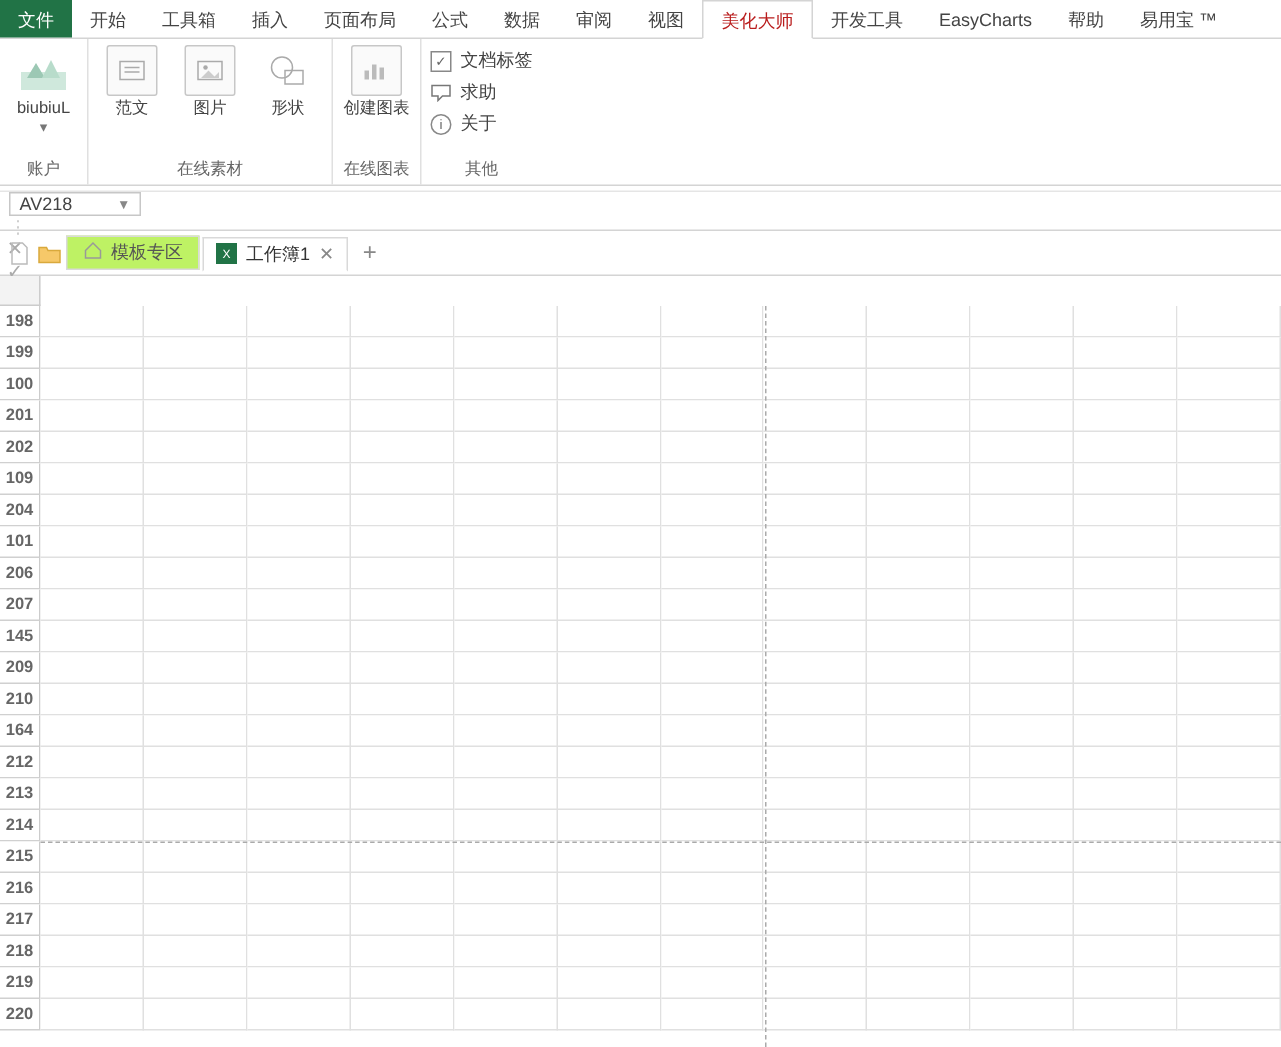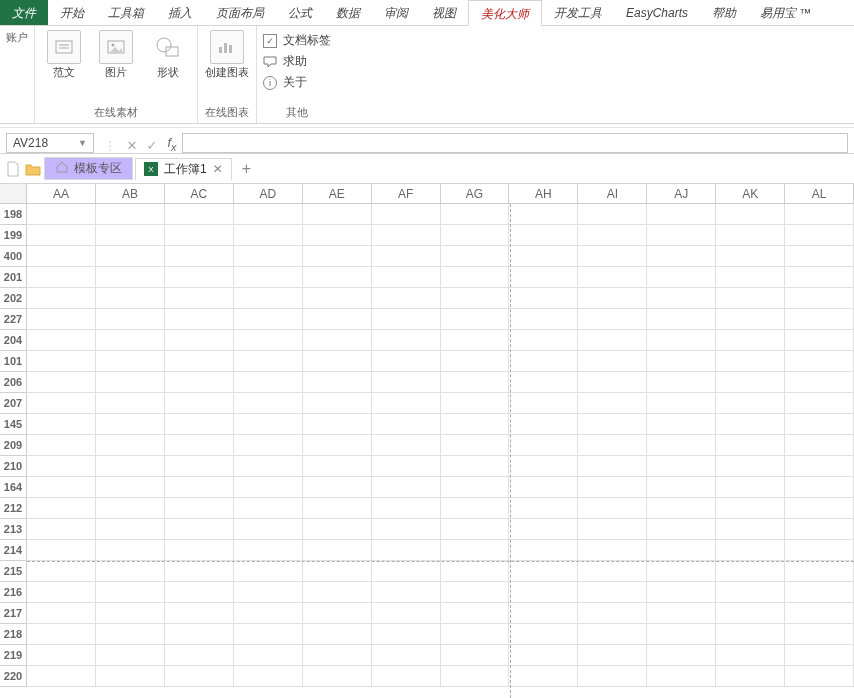--- a/index.html
+++ b/index.html
@@ -1,19 +1,19 @@
 <!DOCTYPE html>
 <html><head>
 <meta charset="utf-8">
 <style>
   * { box-sizing: border-box; margin: 0; padding: 0; }
   body { font-family: "Microsoft YaHei", Arial, sans-serif; font-size: 12px; color: #333; background: #fff; overflow: hidden; width: 854px; height: 698px; }
 
   
-  .tabs-bar { display: flex; height: 26px; border-bottom: 1px solid #d4d4d4; background: #fff; font-style: italic; }
+  .tabs-bar { display: flex; height: 26px; border-bottom: 1px solid #d4d4d4; background: #fff; }
   .tab { padding: 0 12px; line-height: 26px; color: #444; cursor: pointer; white-space: nowrap; font-size: 12px; }
   .tab.file { background: #217346; color: #fff; font-weight: 400; }
   .tab.active { color: #b91c1c; border: 1px solid #d4d4d4; border-bottom: 1px solid #fff; margin-bottom: -1px; background:#fff; }
 
   
   .ribbon { display: flex; height: 98px; border-bottom: 1px solid #d4d4d4; background: #fff; }
   .rgroup { display: flex; flex-direction: column; align-items: center; padding: 2px 6px 0 6px; border-right: 1px solid #e0e0e0; }
   .rgroup-content { flex: 1; display: flex; align-items: flex-start; gap: 6px; padding-top: 2px; }
   .rgroup-label { font-size: 11px; color: #666; padding: 2px 0 3px 0; }
   .bigbtn { display: flex; flex-direction: column; align-items: center; width: 46px; cursor: pointer; }
@@ -23,32 +23,32 @@
   .icon-plain { width: 34px; height: 34px; display:flex; align-items:center; justify-content:center; }
   .other-list { display:flex; flex-direction:column; gap:4px; padding-top:2px; }
   .other-item { display:flex; align-items:center; gap:6px; font-size:12px; color:#444; cursor:pointer; }
   .other-item .ic { width:14px; height:14px; border:1px solid #888; display:inline-flex; align-items:center; justify-content:center; font-size:9px; color:#666; }
   .other-item .ic.round { border-radius:50%; }
 
   
   .thin-divider { height: 4px; background: #fff; border-bottom:1px solid #e5e5e5; }
 
   
-  .namebar { display:flex; align-items:flex-end; height:26px; border-bottom:1px solid #d4d4d4; }
+  .namebar { display:flex; align-items:flex-start; height:26px; border-bottom:1px solid #d4d4d4;flex-direction:column; }
   .namebox { width:88px; height:20px; border:1px solid #c7c7c7; margin:0 4px 0 6px; display:flex; align-items:center; padding:0 6px; font-size:12px; color:#444; background:#fff; }
   .namebox .dd { margin-left:auto; color:#888; font-size:9px; }
   .fn-sep { color:#ccc; padding:0 6px; }
   .fn-btn { width:20px; text-align:center; color:#aaa; cursor:pointer; font-size:13px; }
   .fn-btn.fx { font-style: italic; color:#666; }
   .formula-input { flex:1; height:20px; border:1px solid #c7c7c7; margin-right:6px; background:#fff; }
 
   
   .sheetbar { display:flex; align-items:center; height:30px; border-bottom:1px solid #d4d4d4; padding-left:4px; gap:2px; }
   .sheetbar .ic { width:18px; height:18px; display:inline-flex; align-items:center; justify-content:center; color:#999; cursor:pointer; }
-  .template-tab { display:flex; align-items:center; gap:5px; padding:2px 10px; border:1px solid #d9d9d9; background:#c4b5fd; font-size:12px; color:#555; cursor:pointer; }
+  .template-tab { display:flex; align-items:center; gap:5px; padding:2px 10px; border:1px solid #d9d9d9; background:#bef264; font-size:12px; color:#555; cursor:pointer; }
   .wb-tab { display:flex; align-items:center; gap:6px; padding:2px 8px; border:1px solid #d9d9d9; border-bottom:1px solid #fff; background:#fff; font-size:12px; color:#333; margin-bottom:-1px; cursor:pointer; }
   .wb-tab .xl { width:14px; height:14px; background:#217346; color:#fff; font-size:8px; display:flex; align-items:center; justify-content:center; }
   .wb-tab .close { color:#888; cursor:pointer; font-size:12px; }
   .plus { color:#888; font-size:16px; padding:0 8px; cursor:pointer; }
 
   
   .sheet { position:relative; width:854px; height: calc(698px - 26px - 98px - 4px - 26px - 30px); overflow:hidden; }
   .corner { position:absolute; left:0; top:0; width:27px; height:20px; background:#f3f3f3; border-right:1px solid #ccc; border-bottom:1px solid #ccc; }
   .colhdrs { position:absolute; left:27px; top:0; right:0; height:20px; display:flex; }
   .colhdr { width:69px; border-right:1px solid #d0d0d0; border-bottom:1px solid #ccc; background:#fff; color:#666; font-size:12px; text-align:center; line-height:20px; cursor:pointer; }
@@ -64,20 +64,33 @@
 </head>
 <body>
 
 <div class="tabs-bar">
   <div class="tab file">文件</div>
   <div id="tabs-container" style="display: contents;"><div class="tab">开始</div><div class="tab">工具箱</div><div class="tab">插入</div><div class="tab">页面布局</div><div class="tab">公式</div><div class="tab">数据</div><div class="tab">审阅</div><div class="tab">视图</div><div class="tab active">美化大师</div><div class="tab">开发工具</div><div class="tab">EasyCharts</div><div class="tab">帮助</div><div class="tab">易用宝 ™</div></div>
 </div>
 
 <div class="ribbon">
   <div class="rgroup">
+    <div class="rgroup-content">
+      <div class="bigbtn">
+        <div class="icon-plain">
+          <svg width="30" height="26" viewBox="0 0 30 26">
+              <rect x="0" y="14" width="30" height="12" fill="#cfe8dc"></rect>
+              <path d="M4 18 L10 8 L16 18 Z" fill="#9cc8b4"></path>
+              <path d="M14 18 L20 6 L26 18 Z" fill="#b8dccb"></path>
+            </svg>
+        </div>
+        <span class="lbl">biubiuL</span>
+        <span class="sub">▾</span>
+      </div>
+    </div>
     <div class="rgroup-label">账户</div>
   </div>
 
   <div class="rgroup" style="min-width:150px">
     <div class="rgroup-content">
       <div class="bigbtn">
         <div class="icon-box">
           <svg width="20" height="16" viewBox="0 0 20 16">
               <rect x="2" y="2" width="16" height="12" fill="none" stroke="#aaa"></rect>
               <line x1="5" y1="6" x2="15" y2="6" stroke="#aaa"></line>
@@ -186,41 +199,27 @@
   <div class="wb-tab">
     <span class="xl">X</span>
     <span>工作簿1</span>
     <span class="close">✕</span>
   </div>
   <span class="plus">+</span>
 </div>
 
 <div class="sheet">
   <div class="corner"></div>
-  <div class="colhdrs" id="colhdrs">
-      <div class="colhdr">AA</div>
-      <div class="colhdr">AB</div>
-      <div class="colhdr">AC</div>
-      <div class="colhdr">AD</div>
-      <div class="colhdr">AE</div>
-      <div class="colhdr">AF</div>
-      <div class="colhdr">AG</div>
-      <div class="colhdr">AH</div>
-      <div class="colhdr">AI</div>
-      <div class="colhdr">AJ</div>
-      <div class="colhdr">AK</div>
-      <div class="colhdr">AL</div>
-    </div>
   <div class="rowhdrs" id="rowhdrs">
       <div class="rowhdr">198</div>
       <div class="rowhdr">199</div>
-      <div class="rowhdr">400</div>
+      <div class="rowhdr">100</div>
       <div class="rowhdr">201</div>
       <div class="rowhdr">202</div>
-      <div class="rowhdr">227</div>
+      <div class="rowhdr">109</div>
       <div class="rowhdr">204</div>
       <div class="rowhdr">101</div>
       <div class="rowhdr">206</div>
       <div class="rowhdr">207</div>
       <div class="rowhdr">145</div>
       <div class="rowhdr">209</div>
       <div class="rowhdr">210</div>
       <div class="rowhdr">164</div>
       <div class="rowhdr">212</div>
       <div class="rowhdr">213</div>

